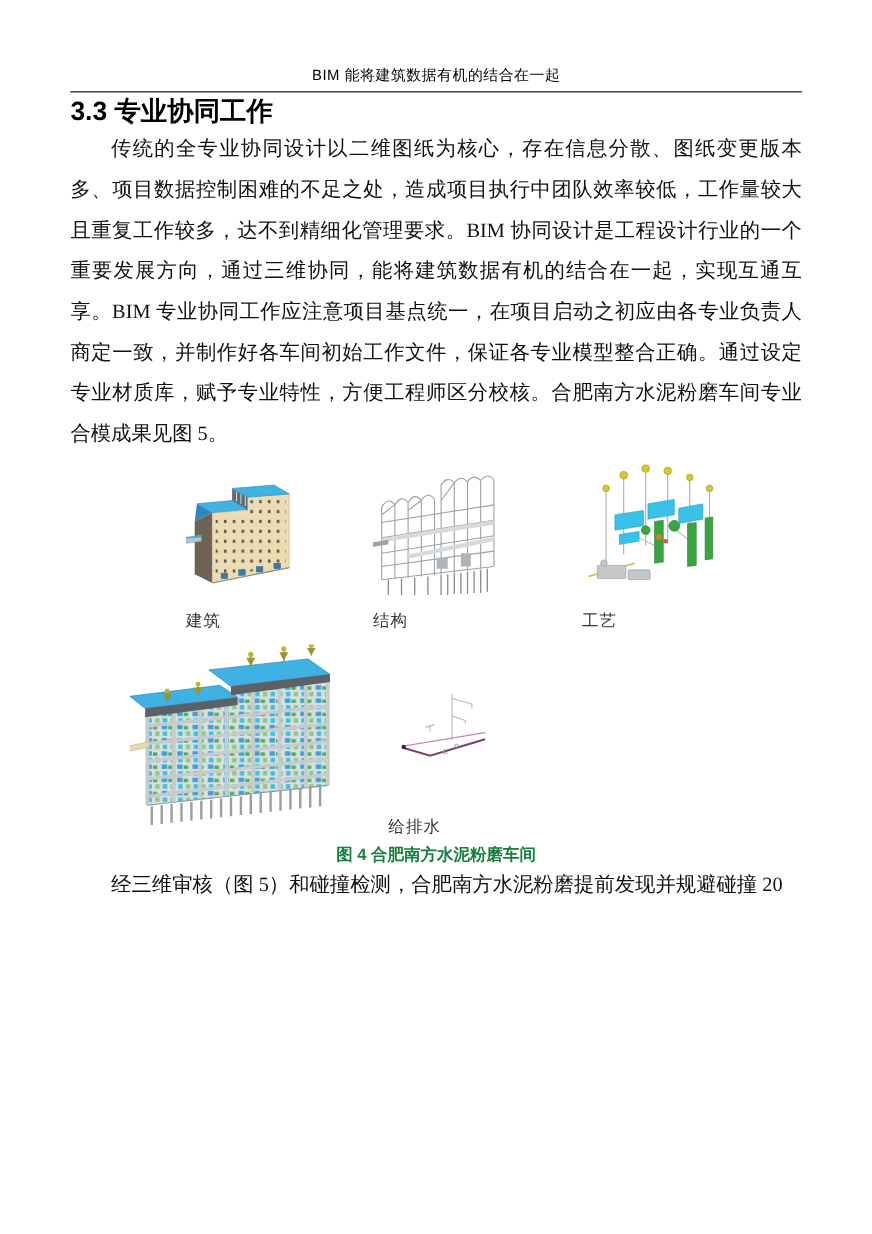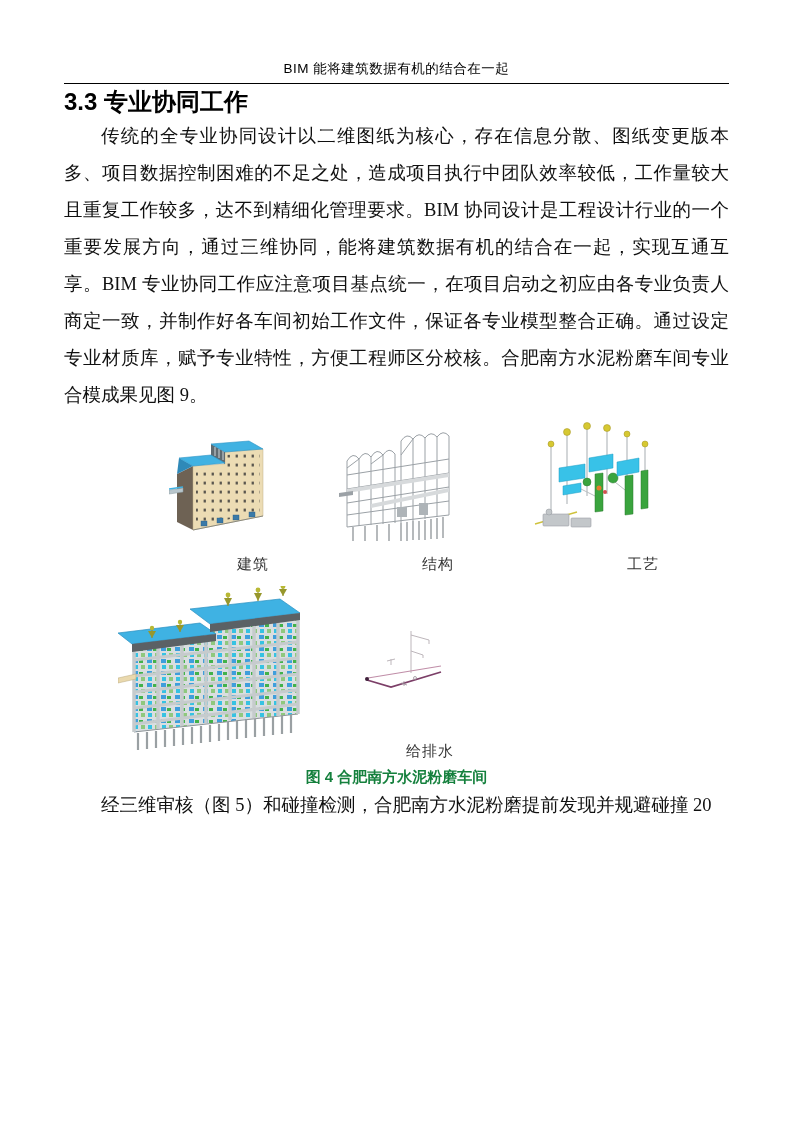--- a/index.html
+++ b/index.html
@@ -32,21 +32,21 @@
     font-size:18.5px; line-height:37px;
     text-align:justify; text-justify:inter-ideograph;
     text-indent:2em;
     margin:0; color:#101010;
   }
   p.body sup { font-size:11px; line-height:0; }
   
   .fig-block { margin-top:2px; }
   .fig-row1 { display:flex; align-items:flex-end; }
   .fig-row2 { display:flex; align-items:flex-start; margin-top:12px; }
-  .fig-item { display:flex; flex-direction:column; align-items:flex-end; }
+  .fig-item { display:flex; flex-direction:column; align-items:flex-start; }
   .fig-label {
     font-size:15px; color:#333; margin-top:9px;
     font-family:"Liberation Serif", serif; letter-spacing:1px;
   }
   .i-arch   { margin-left:105px; width:100px; }
   .i-struct { margin-left:70px;  width:115px; }
   .i-proc   { margin-left:75px;  width:130px; }
   .i-elec   { margin-left:83px;  width:115px; padding-top:48px; }
   .i-elec .fig-label  { margin-top:26px; }
   .i-main   { margin-left:54px;  width:188px; }
@@ -68,21 +68,21 @@
 </style>
 </head>
 <body>
 
 <div class="page">
 
   <div class="running-head">BIM 能将建筑数据有机的结合在一起</div>
 
   <h2 class="sec">3.3 专业协同工作</h2>
 
-  <p class="body">传统的全专业协同设计以二维图纸为核心，存在信息分散、图纸变更版本多、项目数据控制困难的不足之处，造成项目执行中团队效率较低，工作量较大且重复工作较多，达不到精细化管理要求。BIM 协同设计是工程设计行业的一个重要发展方向，通过三维协同，能将建筑数据有机的结合在一起，实现互通互享。BIM 专业协同工作应注意项目基点统一，在项目启动之初应由各专业负责人商定一致，并制作好各车间初始工作文件，保证各专业模型整合正确。通过设定专业材质库，赋予专业特性，方便工程师区分校核。合肥南方水泥粉磨车间专业合模成果见图 9。</p>
+  <p class="body">传统的全专业协同设计以二维图纸为核心，存在信息分散、图纸变更版本多、项目数据控制困难的不足之处，造成项目执行中团队效率较低，工作量较大且重复工作较多，达不到精细化管理要求。BIM 协同设计是工程设计行业的一个重要发展方向，通过三维协同，能将建筑数据有机的结合在一起，实现互通互享。BIM 专业协同工作应注意项目基点统一，在项目启动之初应由各专业负责人商定一致，并制作好各车间初始工作文件，保证各专业模型整合正确。通过设定专业材质库，赋予专业特性，方便工程师区分校核。合肥南方水泥粉磨车间专业合模成果见图 5。</p>
 
   <div class="fig-block">
 
     <div class="fig-row1">
 
       <div class="fig-item i-arch">
         <svg width="100" height="112" viewBox="0 0 100 112">
           <defs>
             <pattern id="winpat" patternUnits="userSpaceOnUse" width="8" height="9">
               <rect x="2.6" y="2.6" width="2.3" height="2.9" fill="#5a564e"></rect>

